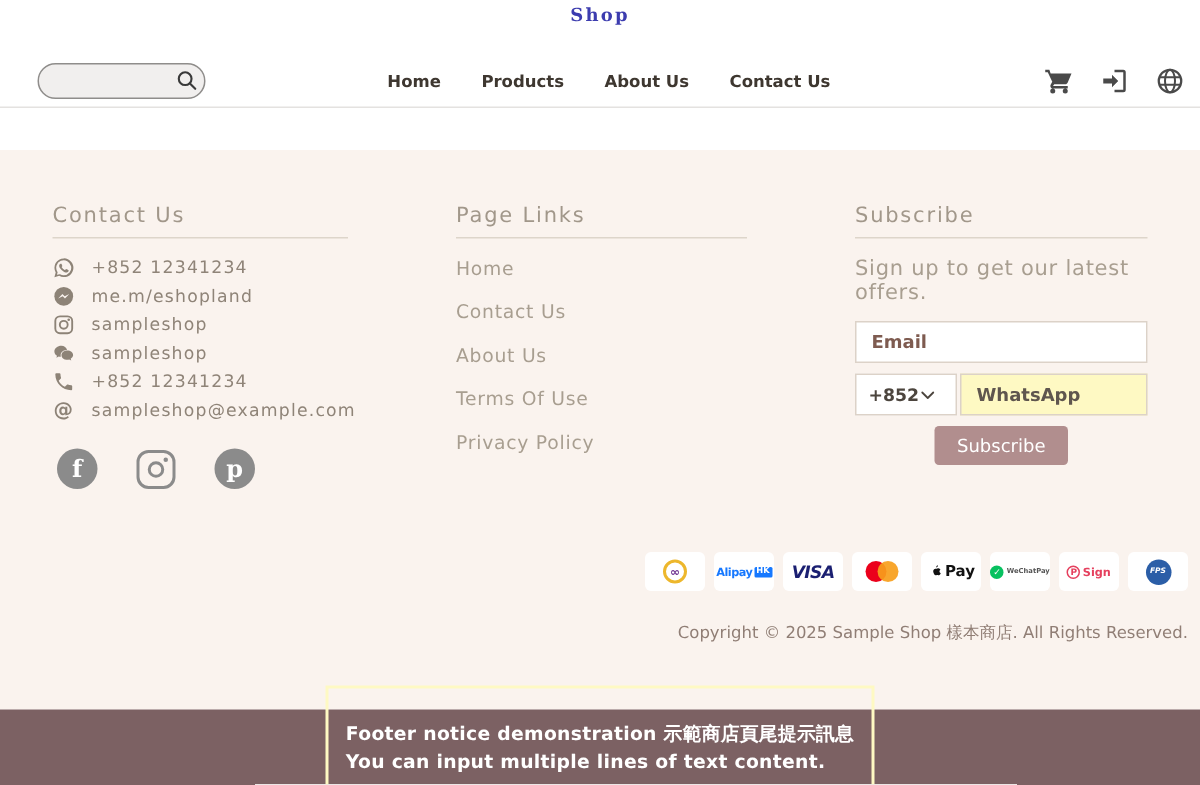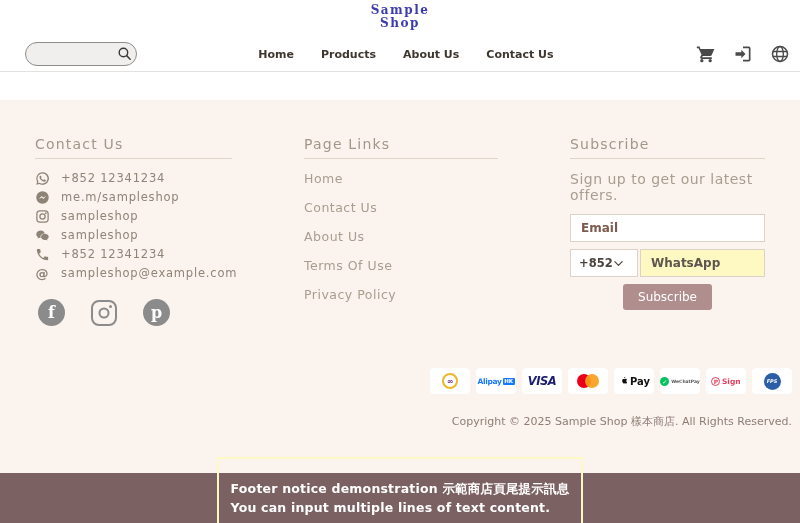--- a/index.html
+++ b/index.html
@@ -64,21 +64,20 @@
   .notice-box { border:2px solid #fef9c3; padding:20px 12px; text-align:left; }
   .notice-line { color:#ffffff; font-weight:700; font-size:12.5px; line-height:19px; letter-spacing:0.2px; }
 </style>
 </head>
 <body>
 
 <div class="page">
 
   <div class="site-header">
     <div class="logo">
-      <div class="logo-line">Sample</div>
       <div class="logo-line">Shop</div>
     </div>
 
     <div class="search-pill">
       <input class="search-input" type="text" placeholder="" style="">
       <button class="search-btn">
         <svg viewBox="0 0 24 24" width="17" height="17">
             <circle cx="10.5" cy="10.5" r="6" fill="none" stroke="#3a3a3a" stroke-width="2"></circle>
             <line x1="15" y1="15" x2="20" y2="20" stroke="#3a3a3a" stroke-width="2" stroke-linecap="round"></line>
           </svg>
@@ -125,21 +124,21 @@
               <path d="M12 2a10 10 0 0 0-8.6 15L2 22l5.2-1.4A10 10 0 1 0 12 2zm0 18a8 8 0 0 1-4-1l-.3-.2-3 .8.8-2.9-.2-.3A8 8 0 1 1 12 20zm4.4-5.9c-.2-.1-1.4-.7-1.6-.8s-.4-.1-.5.1-.6.8-.8.9-.3.2-.5 0a6.5 6.5 0 0 1-3.2-2.8c-.2-.4 0-.5.2-.7l.4-.5c.1-.2.1-.3 0-.5l-.7-1.8c-.2-.4-.4-.4-.5-.4h-.5a1 1 0 0 0-.7.3 2.8 2.8 0 0 0-.9 2.1 4.9 4.9 0 0 0 1 2.6 11.1 11.1 0 0 0 4.3 3.8c1.6.7 2.2.7 3 .6a2.5 2.5 0 0 0 1.7-1.2 2 2 0 0 0 .1-1.2c0-.1-.2-.2-.4-.3z"></path>
             </svg>
           <span>+852 12341234</span>
         </div>
 
         <div class="contact-row">
           <svg class="cicon" viewBox="0 0 24 24">
               <circle cx="12" cy="12" r="10" fill="#8d8377"></circle>
               <path d="M6 14.5l4.6-4.9 2.4 2.4 4.9-2.5-4.6 4.9-2.4-2.4z" fill="#faf3ee"></path>
             </svg>
-          <span>me.m/sampleshop</span>
+          <span>me.m/eshopland</span>
         </div>
 
         <div class="contact-row">
           <svg class="cicon" viewBox="0 0 24 24" fill="none" stroke="#8d8377">
               <rect x="3" y="3" width="18" height="18" rx="5" stroke-width="2"></rect>
               <circle cx="12" cy="12" r="4.2" stroke-width="2"></circle>
               <circle cx="17.3" cy="6.7" r="1.4" fill="#8d8377" stroke="none"></circle>
             </svg>
           <span>sampleshop</span>
         </div>

